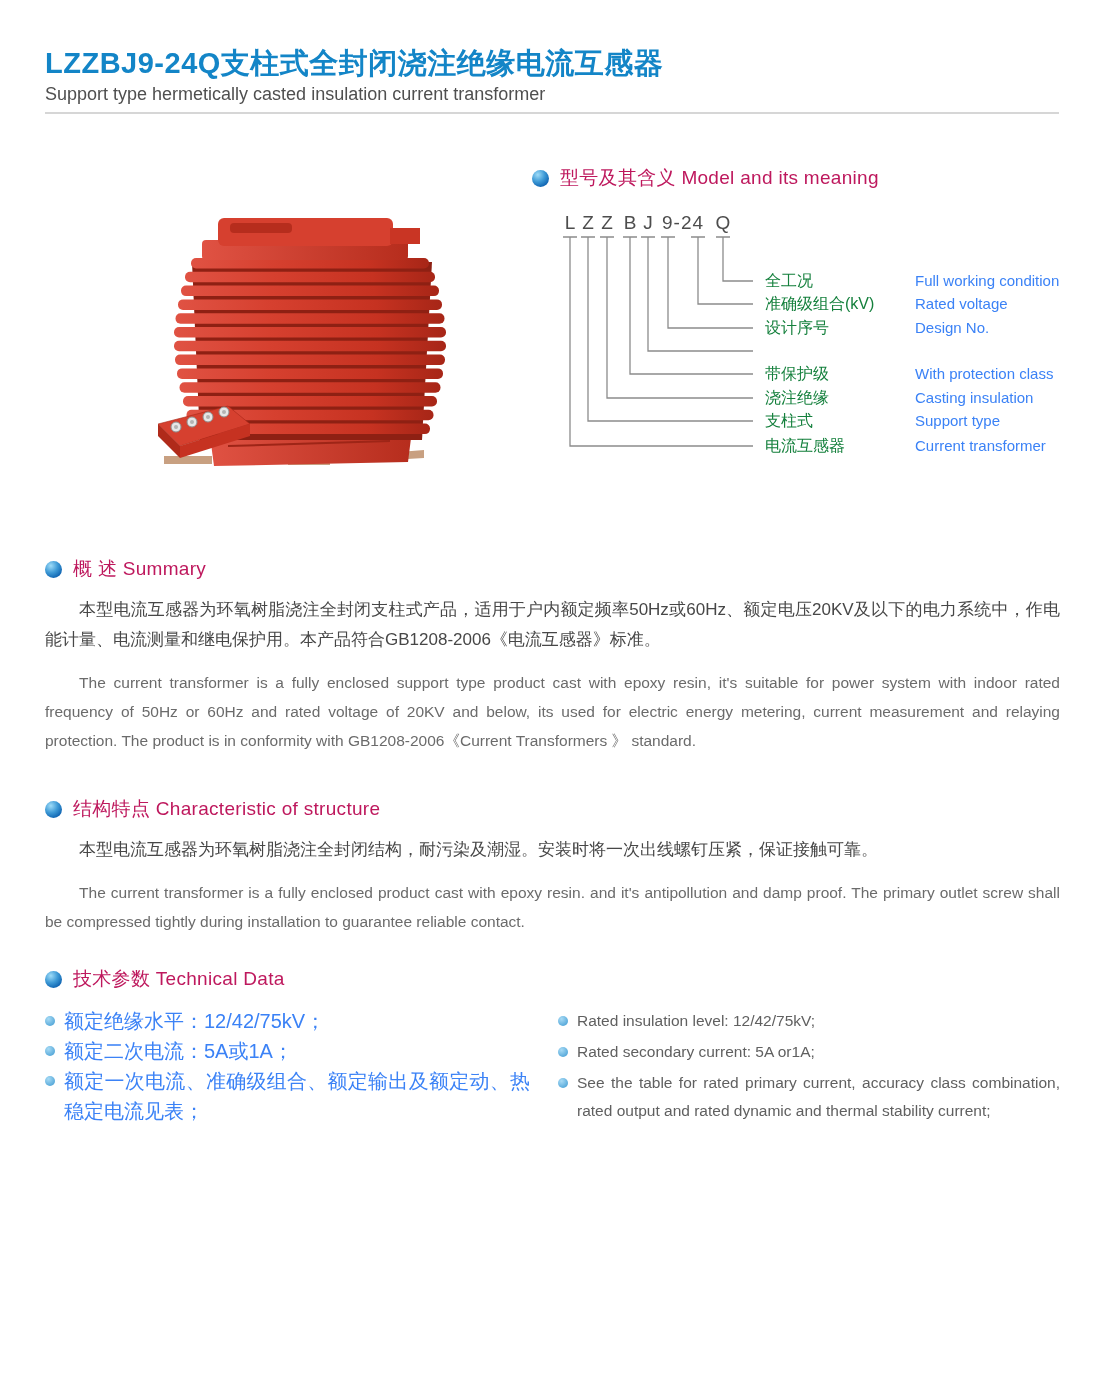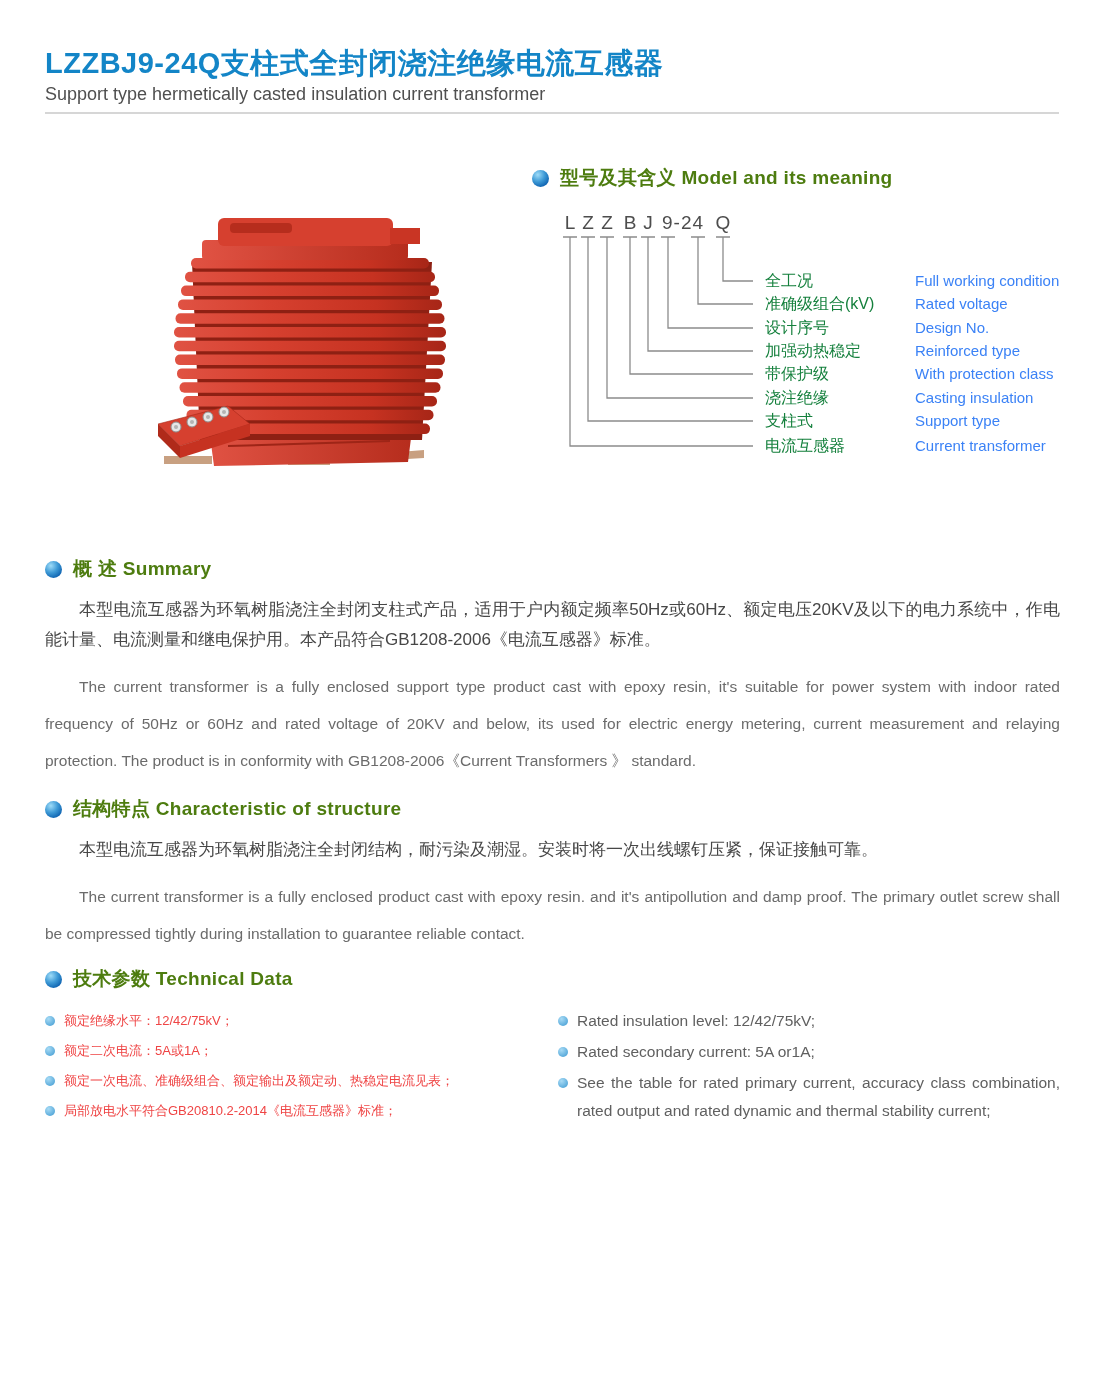--- a/index.html
+++ b/index.html
@@ -16,49 +16,49 @@
     position:absolute; left:45px; top:84px; font-size:18px; color:#4f4f4f; white-space:nowrap;
   }
   .divider { position:absolute; left:45px; top:112px; width:1014px; height:2px; background:#d6d6d6; }
 
   
   .sec-header { display:flex; align-items:center; gap:11px; }
   .sphere {
     width:17px; height:17px; border-radius:50%; flex:0 0 auto;
     background:radial-gradient(circle at 34% 28%, #9fdcf8 0%, #3e9ad6 42%, #0b5fae 80%, #084e92 100%);
   }
-  .sec-header h2 { margin:0; font-size:19px; font-weight:bold; color:#4d7c0f; letter-spacing:0.3px; white-space:nowrap; }
+  .sec-header h2 { margin:0; font-size:19px; font-weight:normal; color:#be185d; letter-spacing:0.3px; white-space:nowrap; }
 
   
   .product { position:absolute; left:150px; top:200px; }
 
   
   .model-header { position:absolute; left:532px; top:165px; }
   .model-diagram { position:absolute; left:553px; top:203px; width:546px; height:262px; }
   .model-diagram svg { position:absolute; left:0; top:0; }
   .mrow { position:absolute; height:22px; line-height:22px; width:546px; }
   .mrow .mcn { position:absolute; left:212px; font-size:16px; color:#15803d; white-space:nowrap; }
   .mrow .men { position:absolute; left:362px; font-size:15px; color:#3b82f6; white-space:nowrap; }
 
   
   .section { position:absolute; left:45px; width:1015px; }
   .body-cn {
     margin:13px 0 0; font-size:17px; line-height:30px; color:#474747;
     text-align:justify; text-indent:2em;
   }
   .body-en {
-    margin:13px 0 0; font-size:15.5px; line-height:37px; color:#6b6b6b;
+    margin:13px 0 0; font-size:15.5px; line-height:29px; color:#6b6b6b;
     text-align:justify; text-indent:2.2em;
   }
 
   
   .tech-cols { display:flex; gap:28px; margin-top:14px; }
   .col-left  { width:485px; }
   .col-right { width:502px; padding-top:1px; }
-  .tech-item { position:relative; padding-left:19px; font-size:13px; line-height:30px; color:#ef4444; text-align:justify; }
+  .tech-item { position:relative; padding-left:19px; font-size:20px; line-height:30px; color:#3b82f6; text-align:justify; }
   .tech-item .dot {
     position:absolute; left:0; top:10px; width:10px; height:10px; border-radius:50%;
     background:radial-gradient(circle at 35% 30%, #a8dbf5 0%, #57a9da 75%);
   }
   .col-right .tech-item { font-size:15.5px; line-height:28px; color:#606060; margin-bottom:3px; }
   .col-right .tech-item .dot { top:9px; }
 </style>
 </head>
 <body>
 
@@ -162,24 +162,20 @@
         <span class="men">Full working condition</span>
       </div>
     <div class="mrow" style="top:90px">
         <span class="mcn">准确级组合(kV)</span>
         <span class="men">Rated voltage</span>
       </div>
     <div class="mrow" style="top:114px">
         <span class="mcn">设计序号</span>
         <span class="men">Design No.</span>
       </div>
-    <div class="mrow" style="top:137px">
-        <span class="mcn">加强动热稳定</span>
-        <span class="men">Reinforced type</span>
-      </div>
     <div class="mrow" style="top:160px">
         <span class="mcn">带保护级</span>
         <span class="men">With protection class</span>
       </div>
     <div class="mrow" style="top:184px">
         <span class="mcn">浇注绝缘</span>
         <span class="men">Casting insulation</span>
       </div>
     <div class="mrow" style="top:207px">
         <span class="mcn">支柱式</span>

